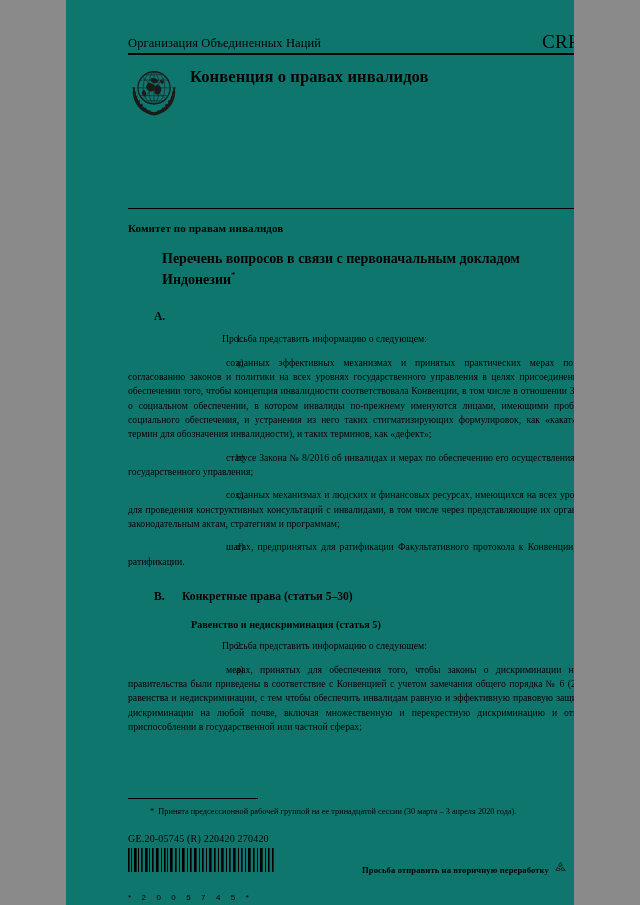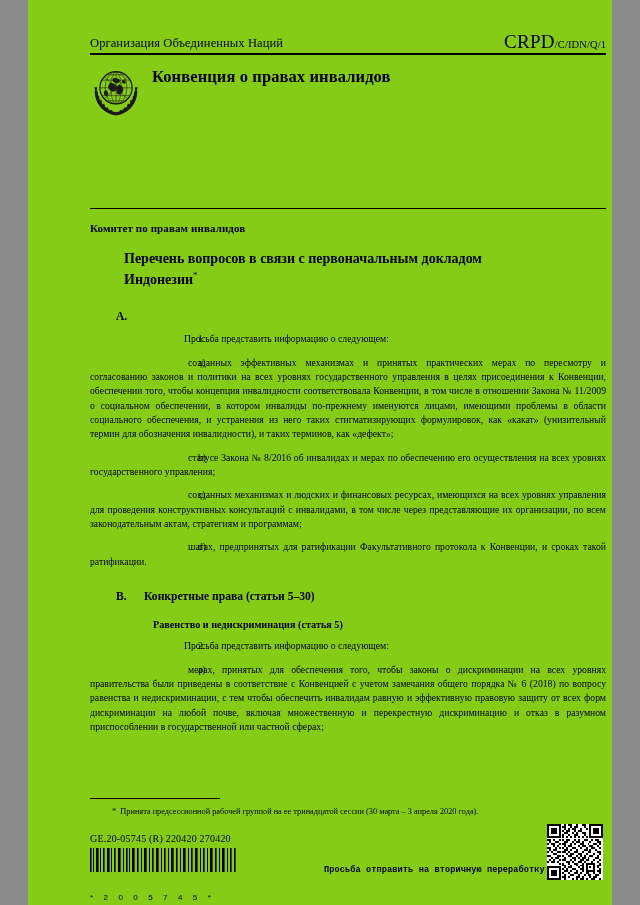--- a/index.html
+++ b/index.html
@@ -2,23 +2,23 @@
 <html><head>
 <meta charset="utf-8">
 <style>
   html, body {
     margin: 0;
     padding: 0;
     background: #8a8a8a;
   }
   .page {
     position: relative;
-    width: 584px;
+    width: 508px;
     height: 905px;
-    background: #84cc16;
+    background: #0f766e;
     margin: 0 auto;
     overflow: hidden;
     font-family: "Liberation Serif", "DejaVu Serif", serif;
     color: #000;
     box-sizing: border-box;
   }
 
   
   .header {
     position: absolute;
@@ -205,21 +205,20 @@
     margin-top: 17px;
     font-family: "Liberation Sans", sans-serif;
   }
   .recycle-line {
     position: absolute;
     left: 296px;
     top: 860px;
     display: flex;
     align-items: center;
     gap: 4px;
-    font-family: Liberation Mono, monospace;
   }
   .recycle-text {
     font-size: 8.6px;
     font-weight: bold;
     letter-spacing: .1px;
   }
   .qr {
     position: absolute;
     left: 519px;
     top: 824px;

